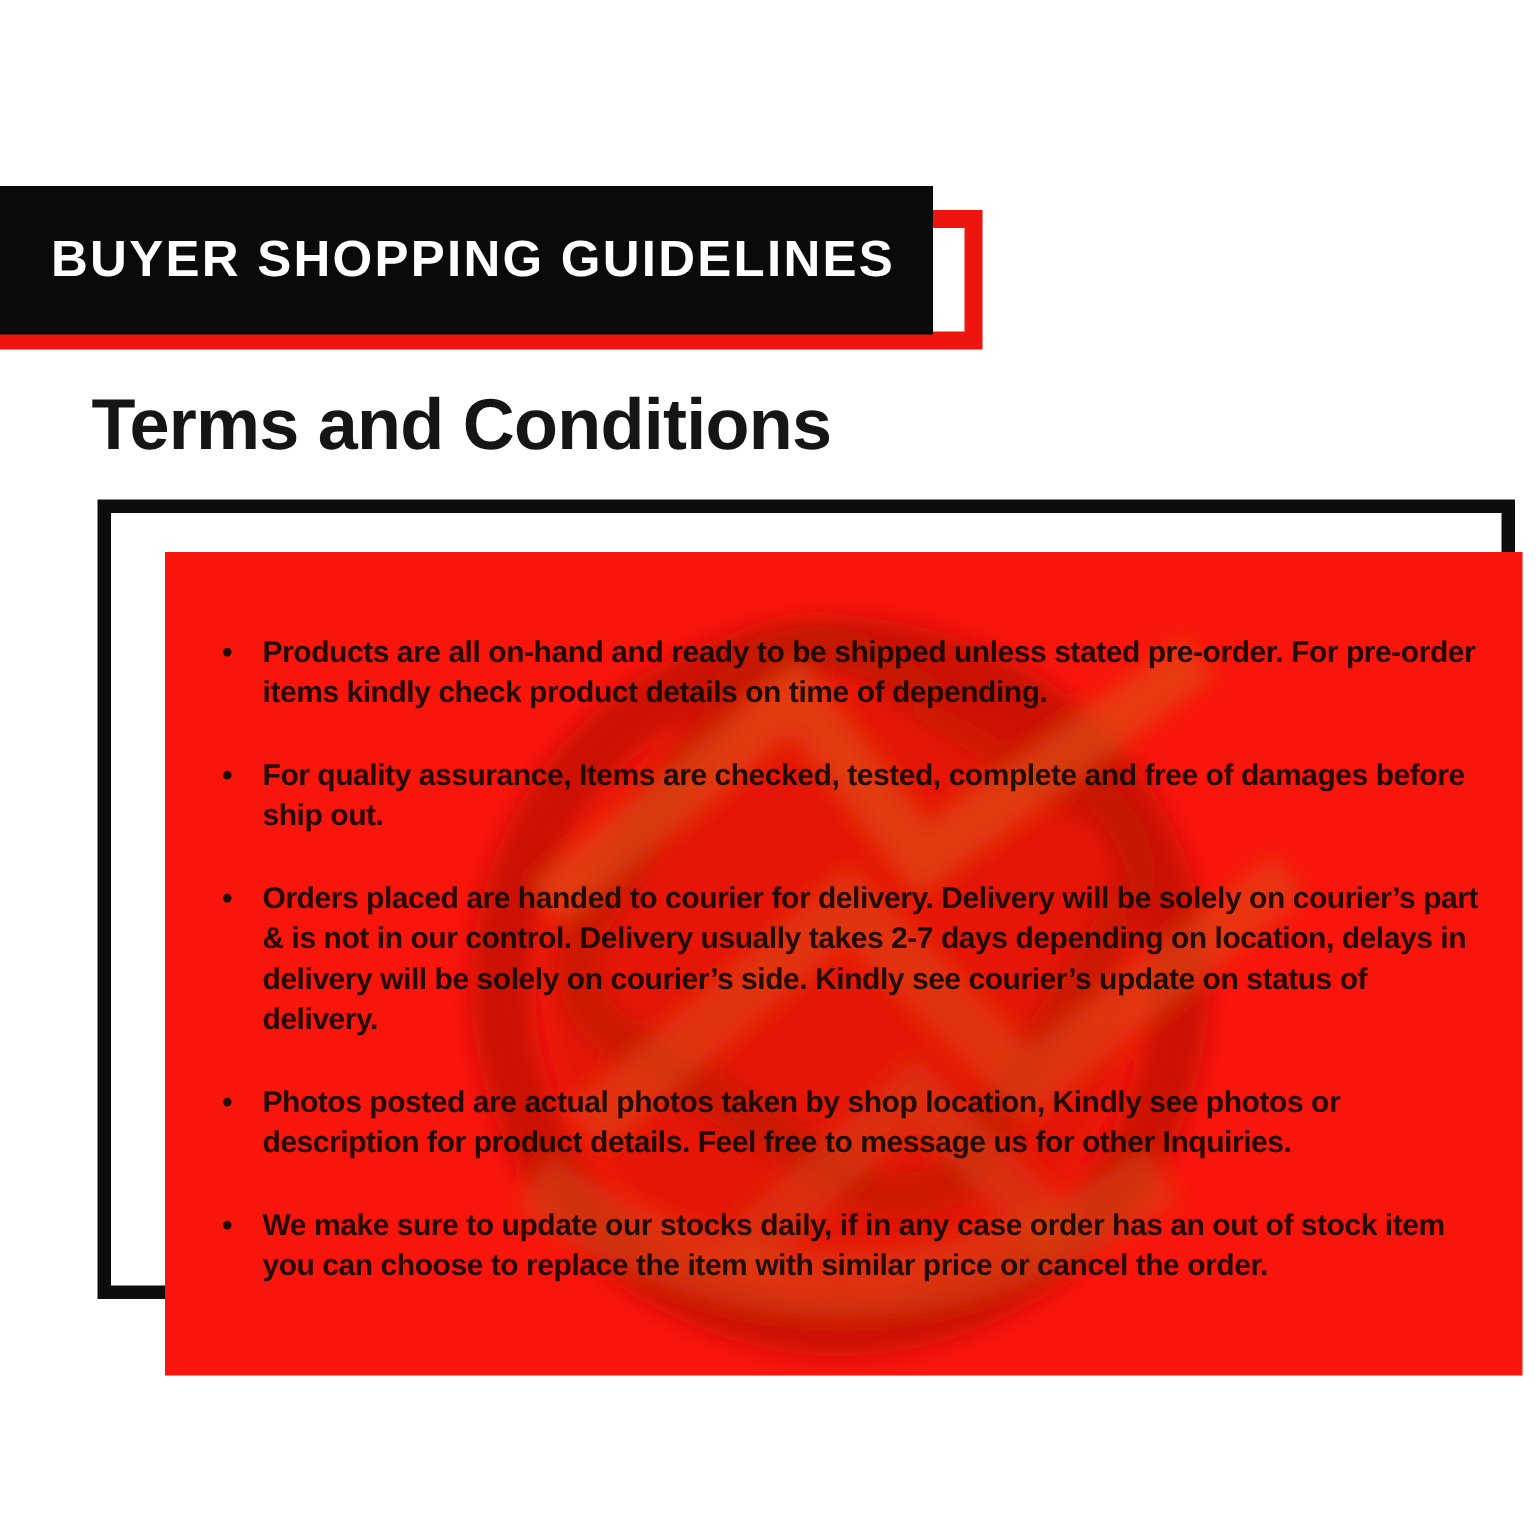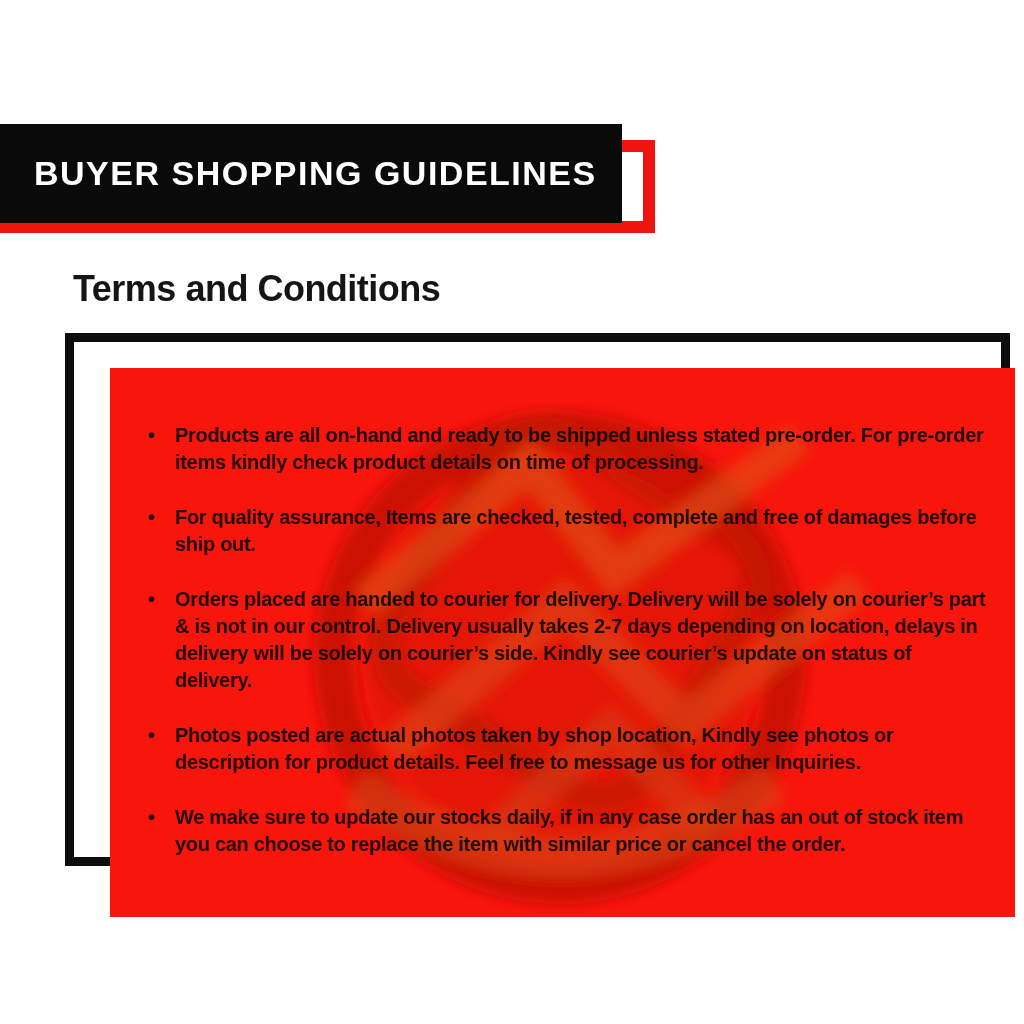--- a/index.html
+++ b/index.html
@@ -34,24 +34,24 @@
     font-weight:bold;
     font-size:34px;
     letter-spacing:1.5px;
     padding-left:34px;
     white-space:nowrap;
   }
   
   .section-heading{
     position:absolute;
     left:57px; top:252px;
-    margin:16px;
+    margin:4px;
     color:#151515;
     font-weight:bold;
-    font-size:36px;
+    font-size:48px;
     letter-spacing:-0.5px;
     z-index:2;
   }
   
   .terms-outline{
     position:absolute;
     left:65px; top:333px;
     width:945px; height:533px;
     border:9px solid #0d0d0d;
     box-sizing:border-box;
@@ -130,21 +130,21 @@
         <path d="M 280 385 L 455 235 L 575 355 L 750 215" fill="none" stroke="#e04a0e" stroke-width="36" opacity="0.6"></path>
         <path d="M 380 470 L 500 360 L 600 460" fill="none" stroke="#d63f0c" stroke-width="34" opacity="0.55"></path>
 
         <path d="M 245 420 Q 455 560 665 415" fill="none" stroke="#d84510" stroke-width="42" opacity="0.6"></path>
       </g>
     </svg>
 
     <ul class="terms-list">
       <li>
         <span class="bullet-dot">•</span>
-        <span>Products are all on-hand and ready to be shipped unless stated pre-order. For pre-order items kindly check product details on time of processing.</span>
+        <span>Products are all on-hand and ready to be shipped unless stated pre-order. For pre-order items kindly check product details on time of depending.</span>
       </li>
       <li>
         <span class="bullet-dot">•</span>
         <span>For quality assurance, Items are checked, tested, complete and free of damages before ship out.</span>
       </li>
       <li>
         <span class="bullet-dot">•</span>
         <span>Orders placed are handed to courier for delivery. Delivery will be solely on courier’s part &amp; is not in our control. Delivery usually takes 2-7 days depending on location, delays in delivery will be solely on courier’s side. Kindly see courier’s update on status of delivery.</span>
       </li>
       <li>

